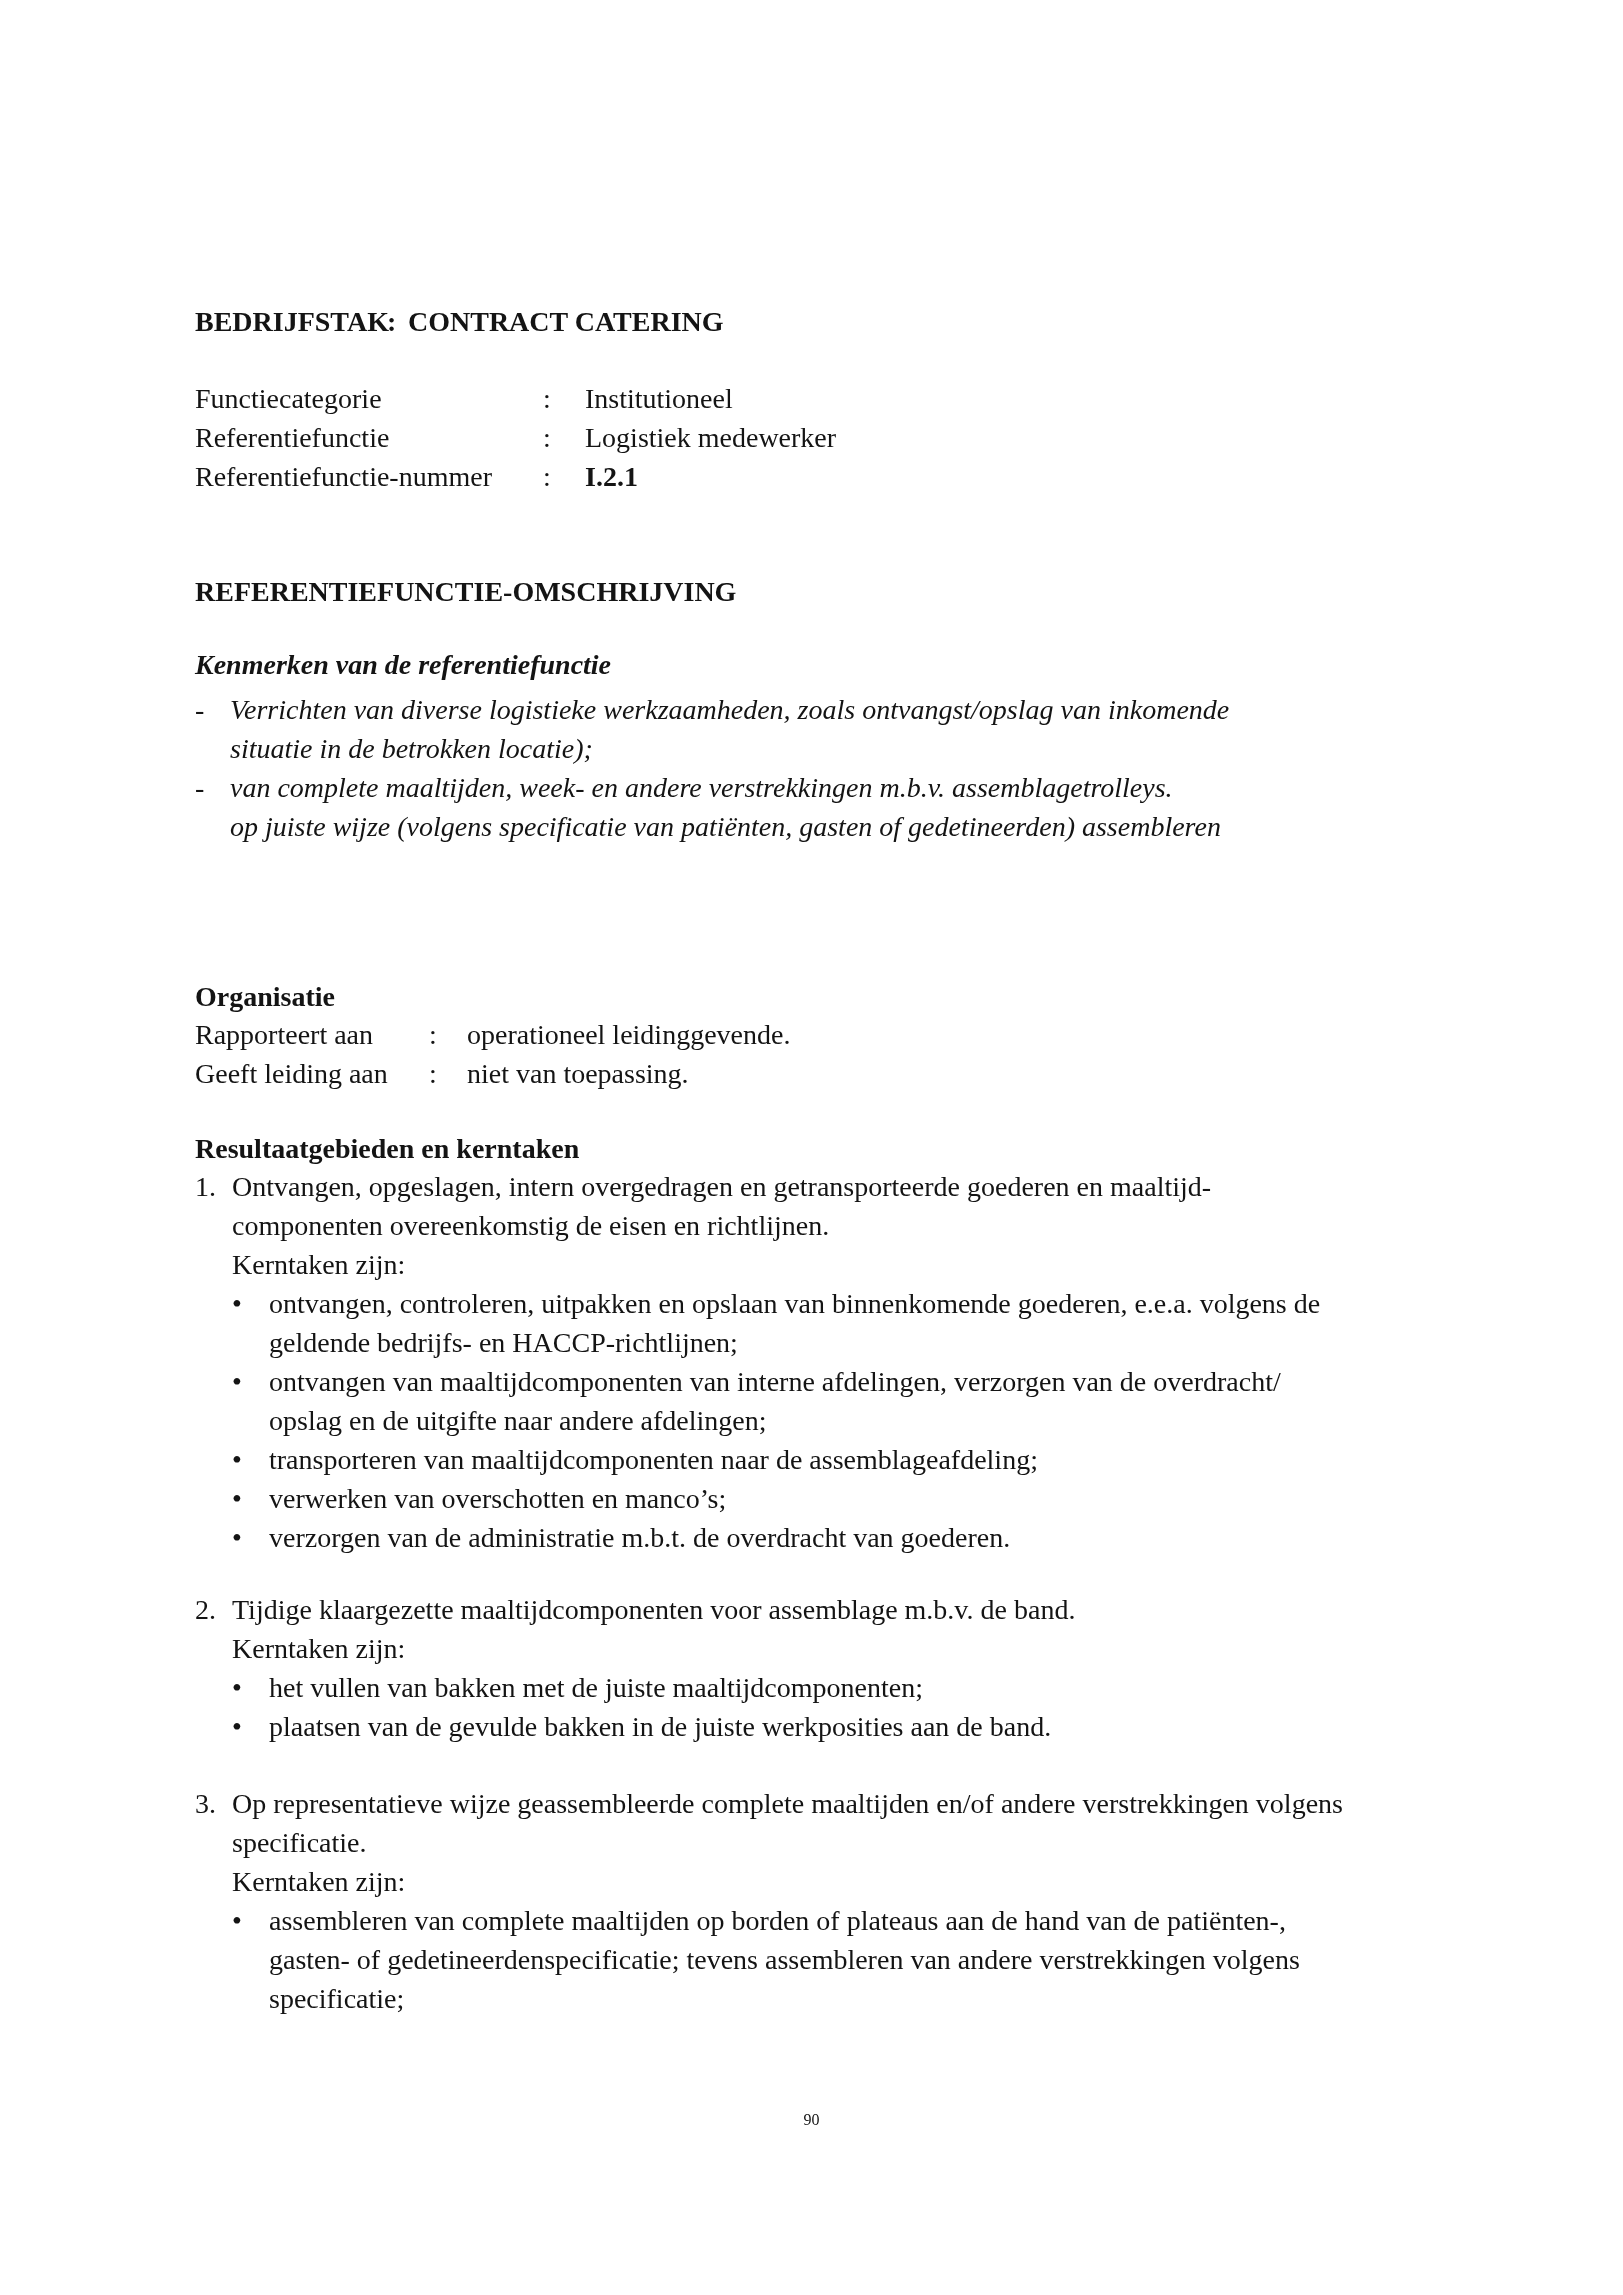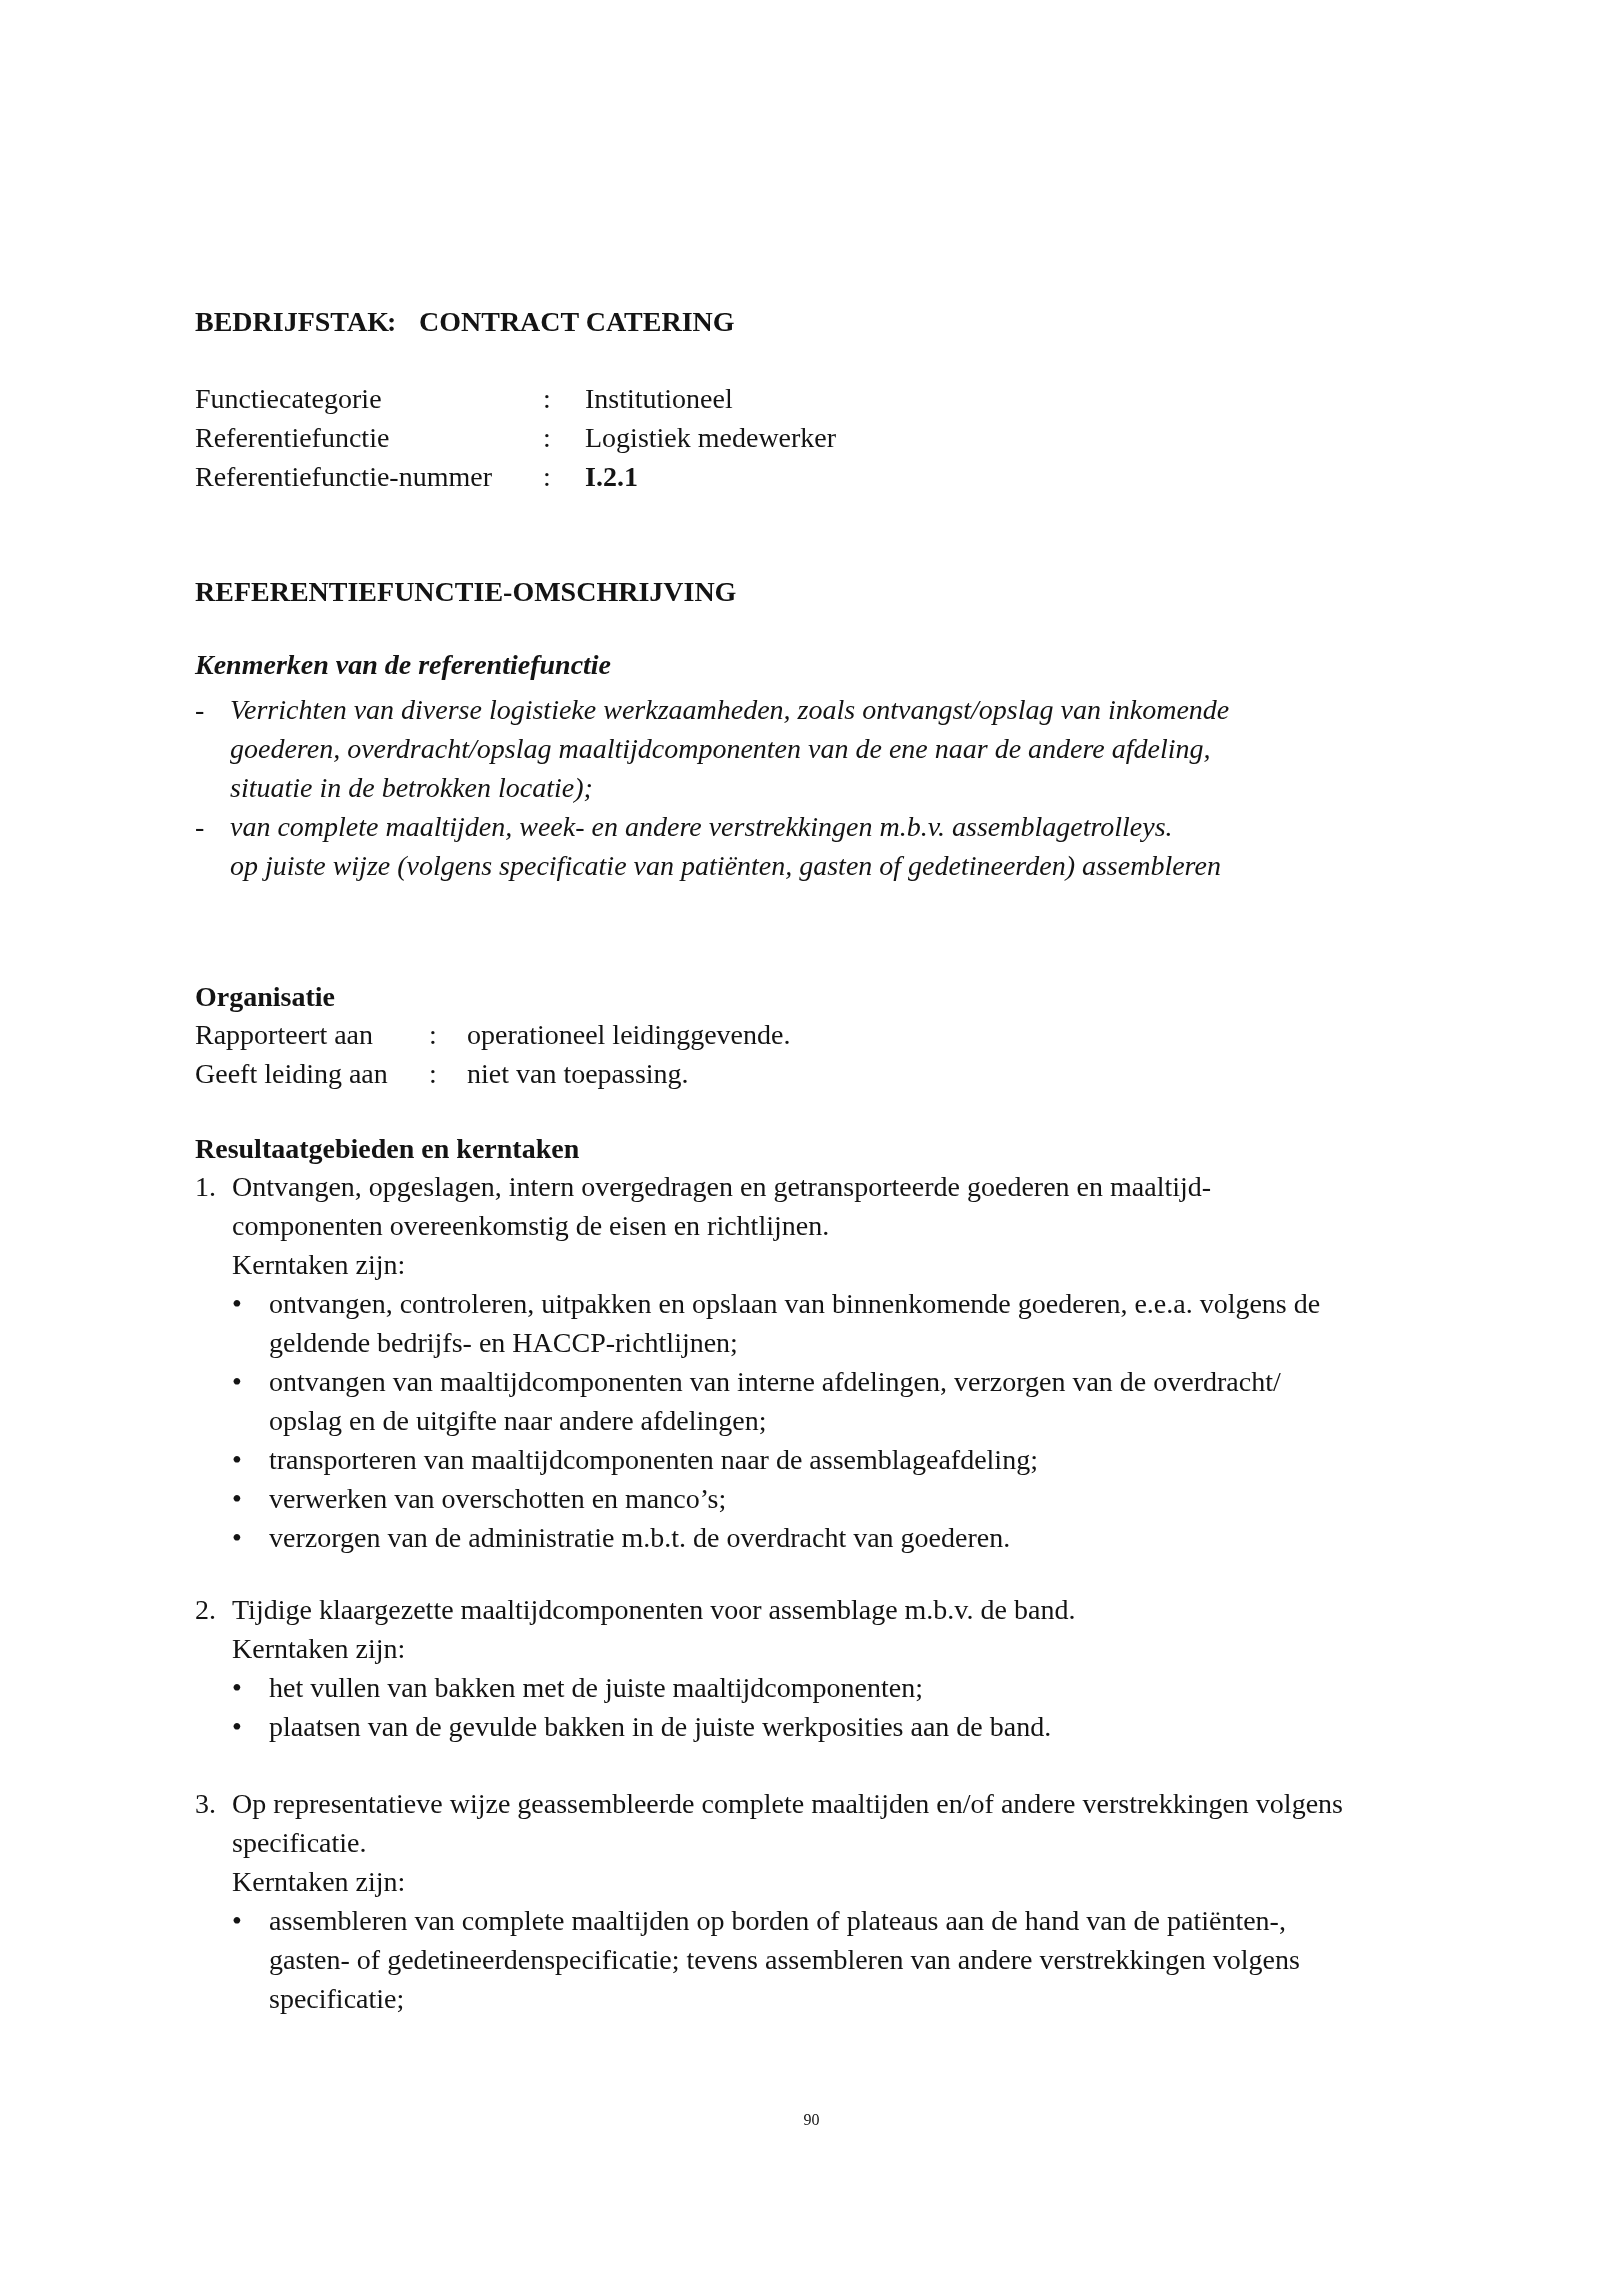--- a/index.html
+++ b/index.html
@@ -27,21 +27,21 @@
 </style>
 </head>
 <body>
 
 <div class="page">
 
   <div class="blk b" style="left:195px; top:302px;">
     <div class="row">
       <span class="lab">BEDRIJFSTAK</span>
       <span class="col" style="left:192px;">:</span>
-      <span class="val" style="left:213px;margin-left:11px;">CONTRACT CATERING</span>
+      <span class="val" style="left:213px;">CONTRACT CATERING</span>
     </div>
   </div>
 
   <div class="blk" style="left:195px; top:379px;">
     <div class="row">
       <span class="lab">Functiecategorie</span>
       <span class="col" style="left:348px;">:</span>
       <span class="val" style="left:390px;">Institutioneel</span>
     </div>
     <div class="row">
@@ -58,21 +58,20 @@
 
   <div class="blk b" style="left:195px; top:572px;">REFERENTIEFUNCTIE-OMSCHRIJVING</div>
 
   <div class="blk b i" style="left:195px; top:645px;">Kenmerken van de referentiefunctie</div>
 
   <div class="blk i" style="left:195px; top:690px;">
     <div class="dashrow">
       <span class="mark" style="font-style:normal;">-</span>
       <div class="txt">
         <span class="line">Verrichten van diverse logistieke werkzaamheden, zoals ontvangst/opslag van inkomende</span>
-        <span class="line">goederen, overdracht/opslag maaltijdcomponenten van de ene naar de andere afdeling,</span>
         <span class="line">situatie in de betrokken locatie);</span>
       </div>
     </div>
     <div class="dashrow">
       <span class="mark" style="font-style:normal;">-</span>
       <div class="txt">
         <span class="line">van complete maaltijden, week- en andere verstrekkingen m.b.v. assemblagetrolleys.</span>
         <span class="line">op juiste wijze (volgens specificatie van patiënten, gasten of gedetineerden) assembleren</span>
       </div>
     </div>

